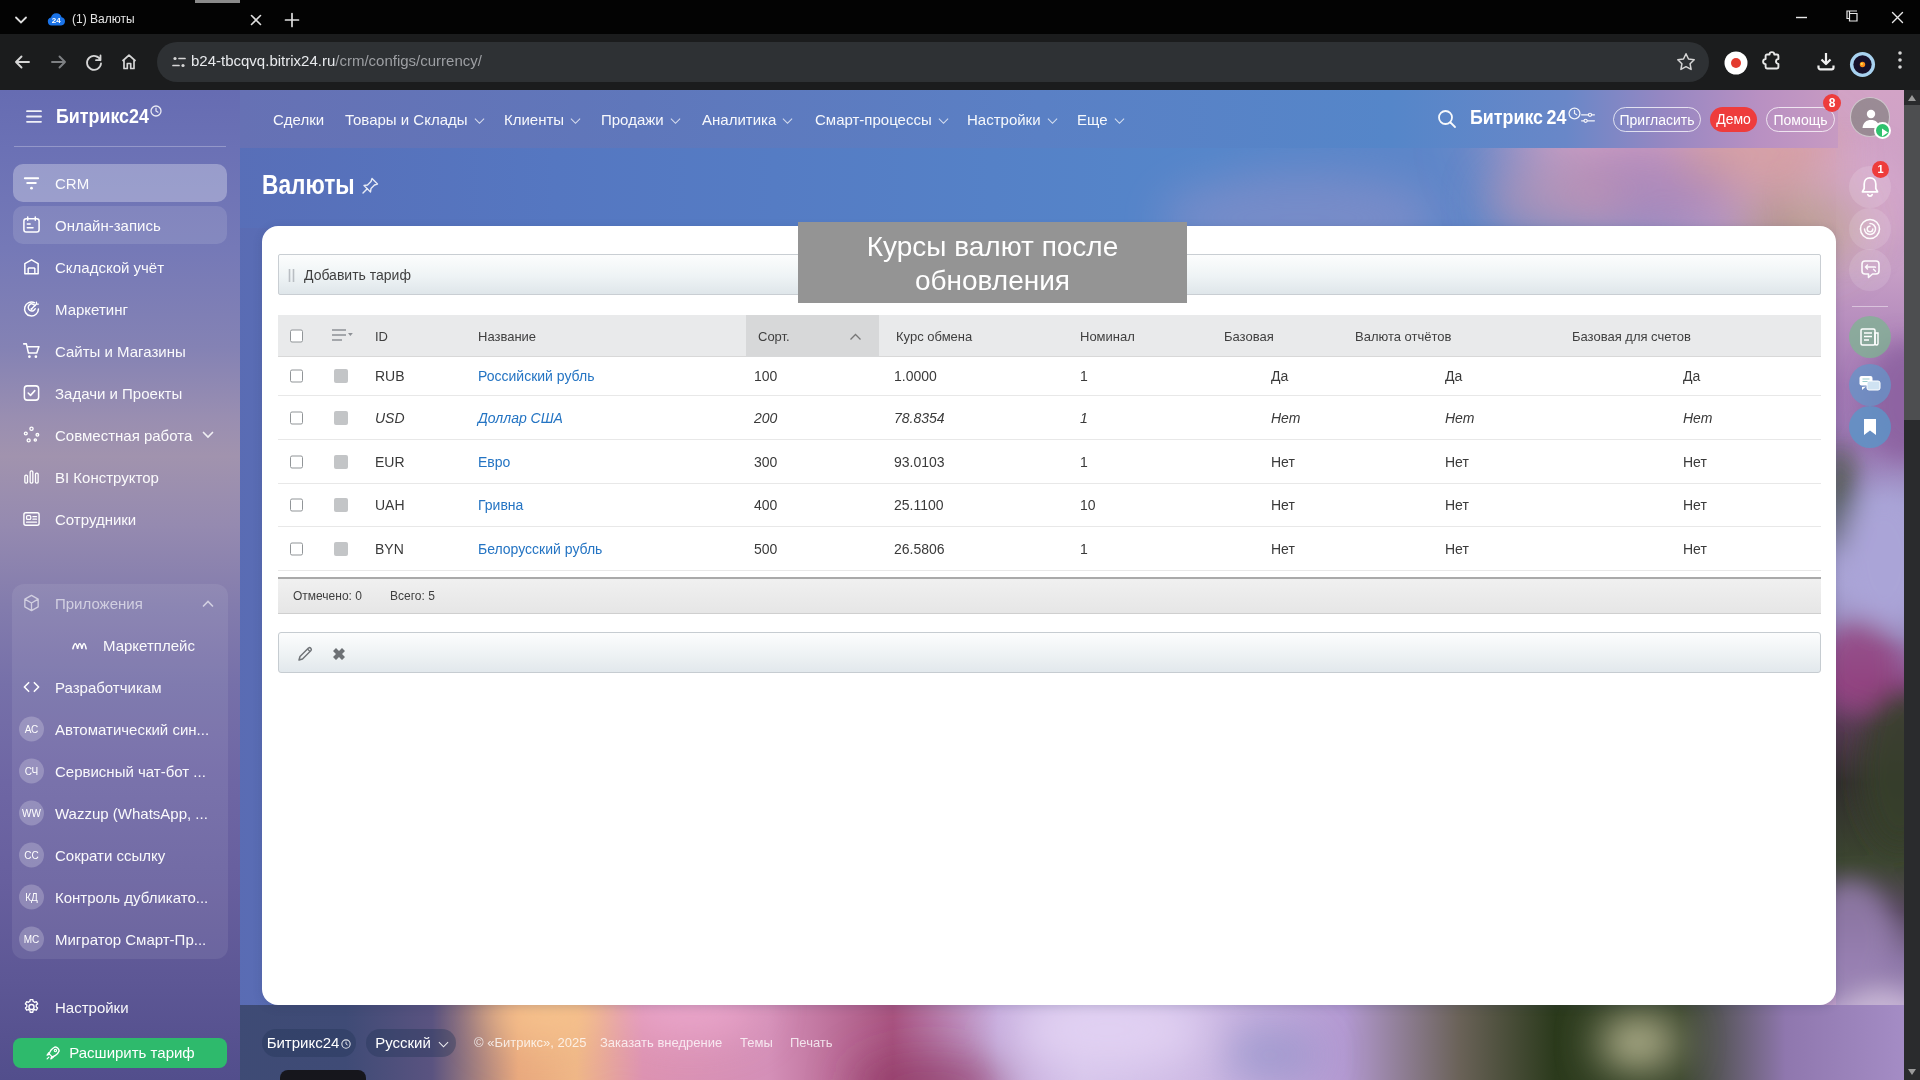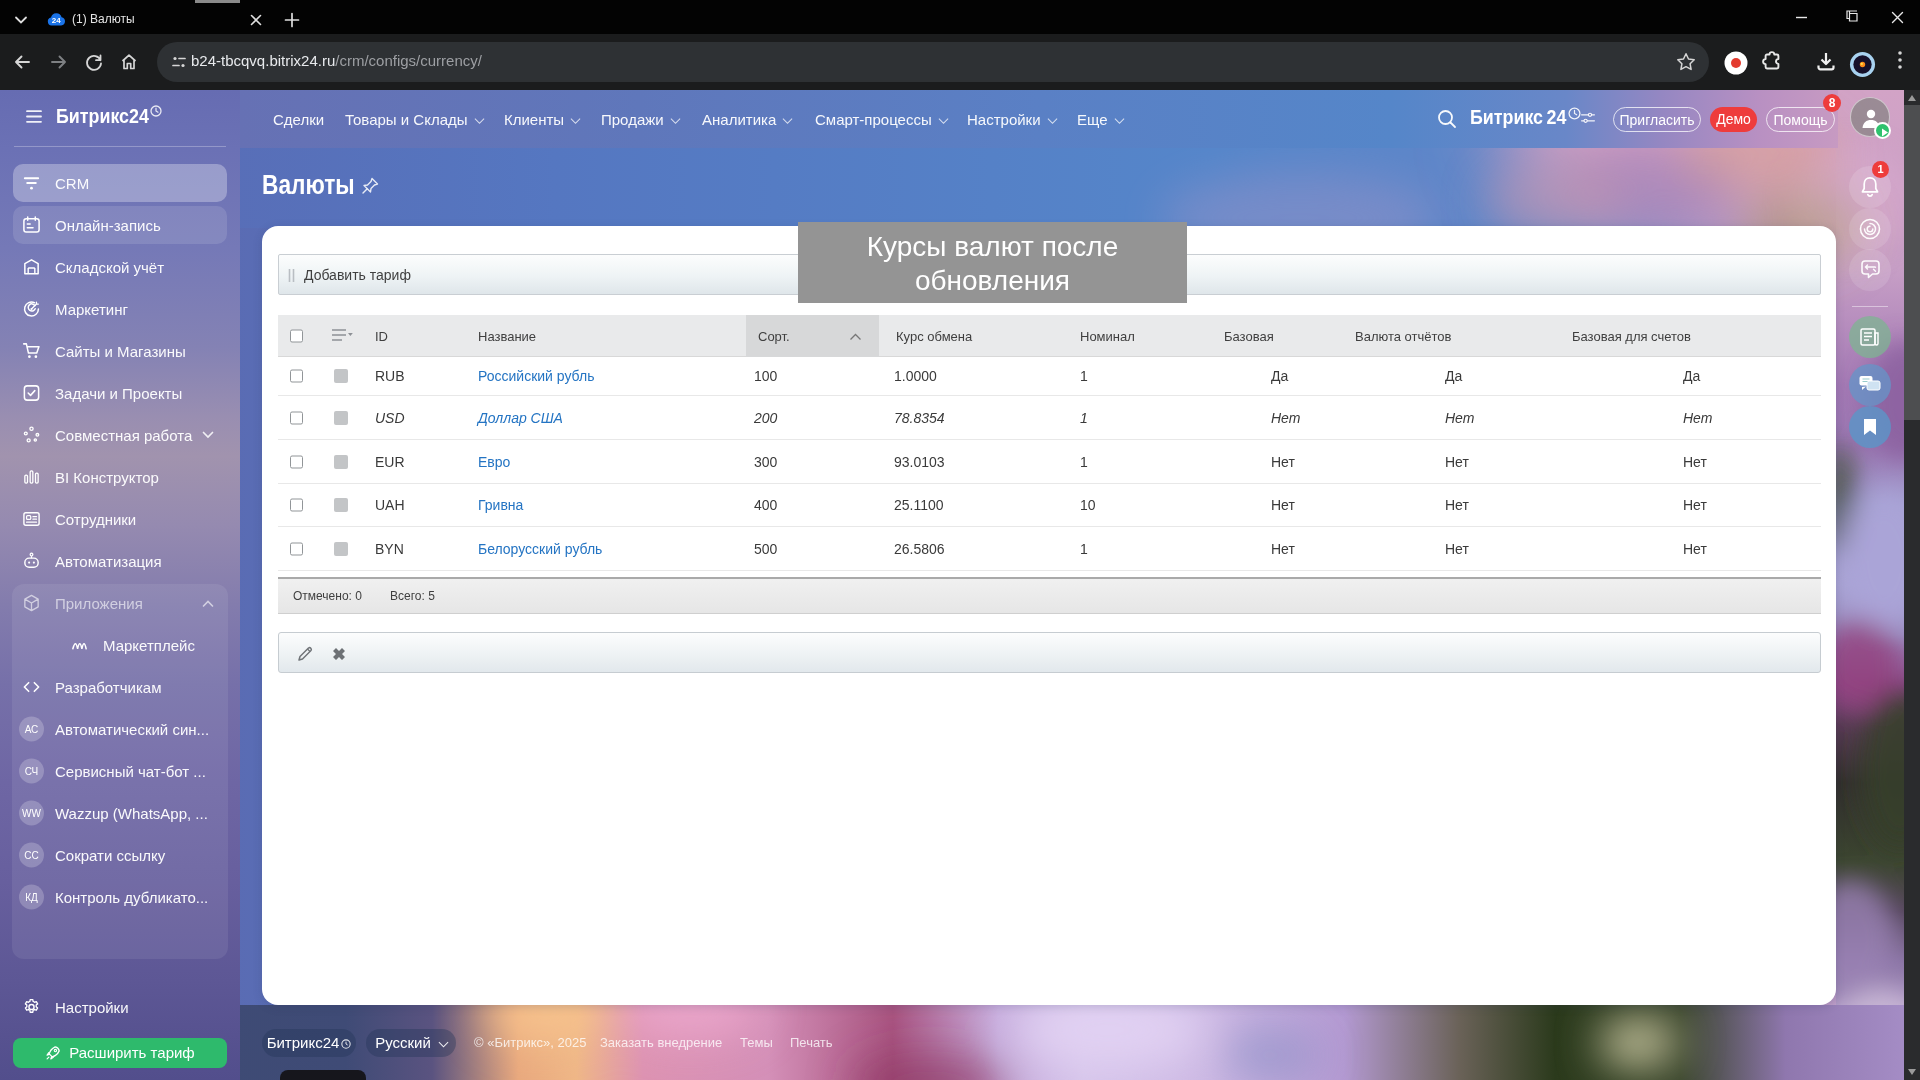--- a/index.html
+++ b/index.html
@@ -333,29 +333,20 @@
         </svg>
       </div>
     <div class="mitem" style="top:408px;">
         <svg class="ic" viewBox="0 0 20 20">
           <rect x="2" y="3.5" width="16" height="13" rx="2" fill="none" stroke="#fff" stroke-width="1.5"></rect>
           <rect x="4.8" y="6.5" width="4.4" height="4" rx="1" fill="none" stroke="#fff" stroke-width="1.3"></rect>
           <path d="M11.5 7.5 h3.8 M11.5 10.2 h3.8 M4.8 13.4 h10.5" stroke="#fff" stroke-width="1.3" stroke-linecap="round"></path>
         </svg>
         <span class="txt">Сотрудники</span>
       </div>
-    <div class="mitem" style="top:450px;">
-        <svg class="ic" viewBox="0 0 20 20">
-          <rect x="3" y="7" width="14" height="9.5" rx="4.5" fill="none" stroke="#fff" stroke-width="1.5"></rect>
-          <circle cx="7.5" cy="11.7" r="1.1" fill="#fff"></circle>
-          <circle cx="12.5" cy="11.7" r="1.1" fill="#fff"></circle>
-          <path d="M10 7 V4.6 M10 4.6 a1.4 1.4 0 1 1 0.01 0" fill="none" stroke="#fff" stroke-width="1.3"></path>
-        </svg>
-        <span class="txt">Автоматизация</span>
-      </div>
 
     <div class="mitem" style="top:492px;color:rgba(255,255,255,.6);">
         <svg class="ic" viewBox="0 0 20 20" style="opacity:.6">
           <path d="M10 2 L17 6 V14 L10 18 L3 14 V6 Z M3 6 L10 10 L17 6 M10 10 V18" fill="none" stroke="#fff" stroke-width="1.4" stroke-linejoin="round"></path>
         </svg>
         <span class="txt">Приложения</span>
       <svg class="abs" style="left:202px;top:18px" width="12" height="8" viewBox="0 0 12 8">
           <path d="M1.5 6 L6 1.5 L10.5 6" fill="none" stroke="rgba(255,255,255,.6)" stroke-width="1.7" stroke-linecap="round"></path>
         </svg>
       </div>
@@ -383,20 +374,24 @@
         <span class="appav">WW</span>
         <span class="txt">Wazzup (WhatsApp, ...</span>
       </div>
     <div class="mitem" style="top:744px;">
         <span class="appav">СС</span>
         <span class="txt">Сократи ссылку</span>
       </div>
     <div class="mitem" style="top:786px;">
         <span class="appav">КД</span>
         <span class="txt">Контроль дубликато...</span>
+      </div>
+    <div class="mitem" style="top:828px;">
+        <span class="appav">МС</span>
+        <span class="txt">Мигратор Смарт-Пр...</span>
       </div>
 
     <div class="mitem" style="top:896px;">
         <svg class="ic" viewBox="0 0 20 20">
           <circle cx="10" cy="10" r="2.7" fill="none" stroke="#fff" stroke-width="1.5"></circle>
           <path d="M11.4 2.2 l.25 1.9 a6 6 0 0 1 1.6 .95 l1.8 -.75 1.4 2.4 -1.55 1.2 a6 6 0 0 1 0 1.9 l1.55 1.2 -1.4 2.4 -1.8 -.75 a6 6 0 0 1 -1.6 .95 l-.25 1.9 h-2.8 l-.25 -1.9 a6 6 0 0 1 -1.6 -.95 l-1.8 .75 -1.4 -2.4 1.55 -1.2 a6 6 0 0 1 0 -1.9 L3.55 6.7 4.95 4.3 l1.8 .75 a6 6 0 0 1 1.6 -.95 L8.6 2.2 Z" fill="none" stroke="#fff" stroke-width="1.4" stroke-linejoin="round"></path>
         </svg>
         <span class="txt">Настройки</span>
       </div>
 

